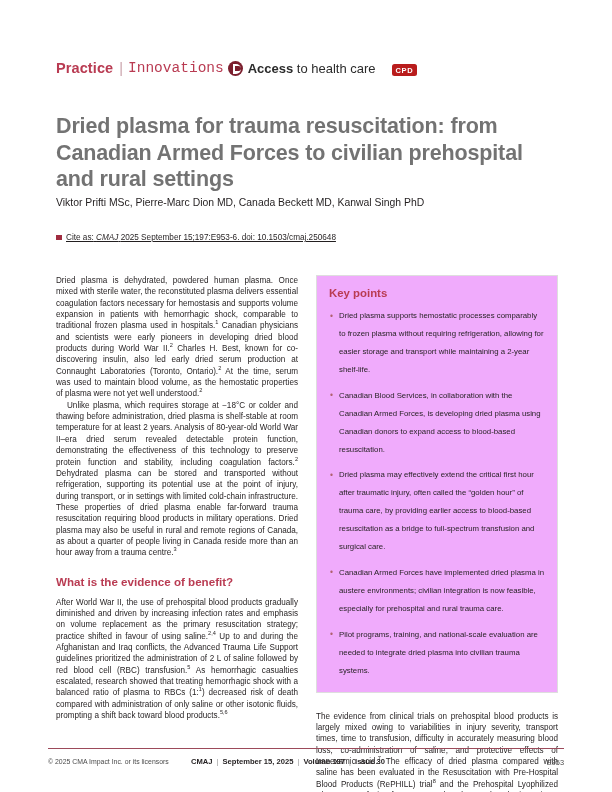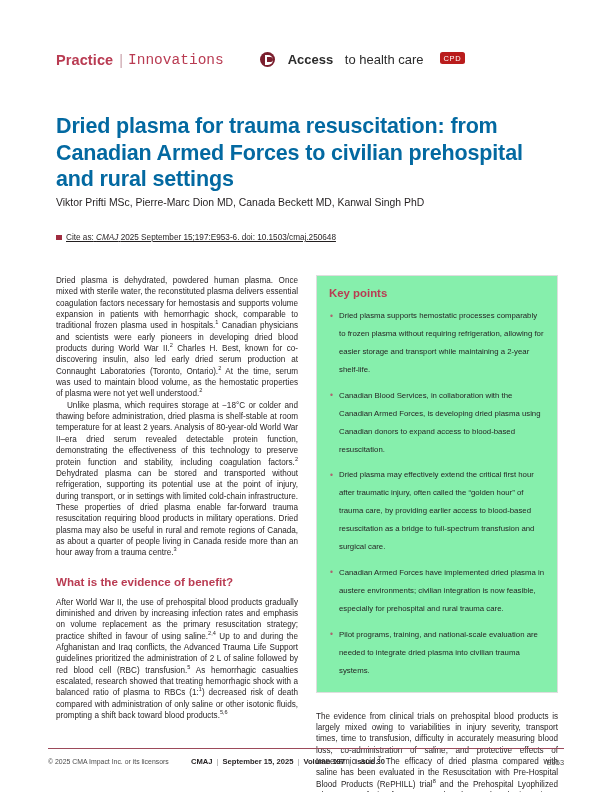--- a/index.html
+++ b/index.html
@@ -25,21 +25,21 @@
   }
 
   
   .kicker {
     position: absolute;
     left: 56px;
     top: 52px;
     width: 500px;
     height: 24px;
     display: flex;
-    align-items: flex-start;
+    align-items: flex-end;
     white-space: nowrap;
   }
   .kicker-practice {
     font-size: 14.5px;
     font-weight: bold;
     color: #b93b52;
     letter-spacing: 0.1px;
   }
   .kicker-sep {
     font-size: 14.5px;
@@ -49,22 +49,21 @@
   }
   .kicker-section {
     font-size: 14.5px;
     color: #b93b52;
     font-weight: 400;
     font-family: Liberation Mono, monospace;
   }
   .access-group {
     display: flex;
     align-items: center;
-    margin-left: 36px;
-    gap: 8px;
+    margin-left: 4px;
   }
   .access-icon {
     width: 15px;
     height: 15px;
     border-radius: 50%;
     background: #7b1f2e;
     position: relative;
     margin-right: 5px;
     flex: 0 0 auto;
     display: inline-block;
@@ -99,38 +98,38 @@
     font-size: 13px;
     font-weight: 400;
     color: #2b2b2b;
     margin-left: 3.5px;
   }
   .cpd-badge {
     margin-left: 16px;
     background: #b91c1c;
     color: #ffffff;
     font-size: 7.5px;
-    font-weight: normal;
+    font-weight: bold;
     letter-spacing: 0.6px;
     padding: 2.5px 4px 2px 4px;
     border-radius: 2.5px;
     line-height: 1;
     display: inline-block;
   }
 
   
   .title {
     position: absolute;
     left: 56px;
     top: 99px;
     width: 500px;
     font-size: 21.5px;
     line-height: 26.5px;
     font-weight: bold;
-    color: #0369a1;
+    color: #737373;
     letter-spacing: -0.15px;
   }
 
   
   .authors {
     position: absolute;
     left: 56px;
     top: 196px;
     width: 500px;
     font-size: 10.4px;
@@ -197,21 +196,21 @@
   h2.section {
     font-size: 11.6px;
     font-weight: bold;
     color: #b93b52;
     margin: 16px 0 8px 0;
     line-height: 14px;
   }
 
   
   .keypoints {
-    background: #86efac;
+    background: #f0abfc;
     border: 0.6px solid #dedede;
     padding: 11px 12px 12px 12px;
     margin-bottom: 18px;
   }
   .keypoints h3 {
     margin: 0 0 7px 0;
     font-size: 11.4px;
     font-weight: bold;
     color: #b93b52;
     line-height: 13px;

